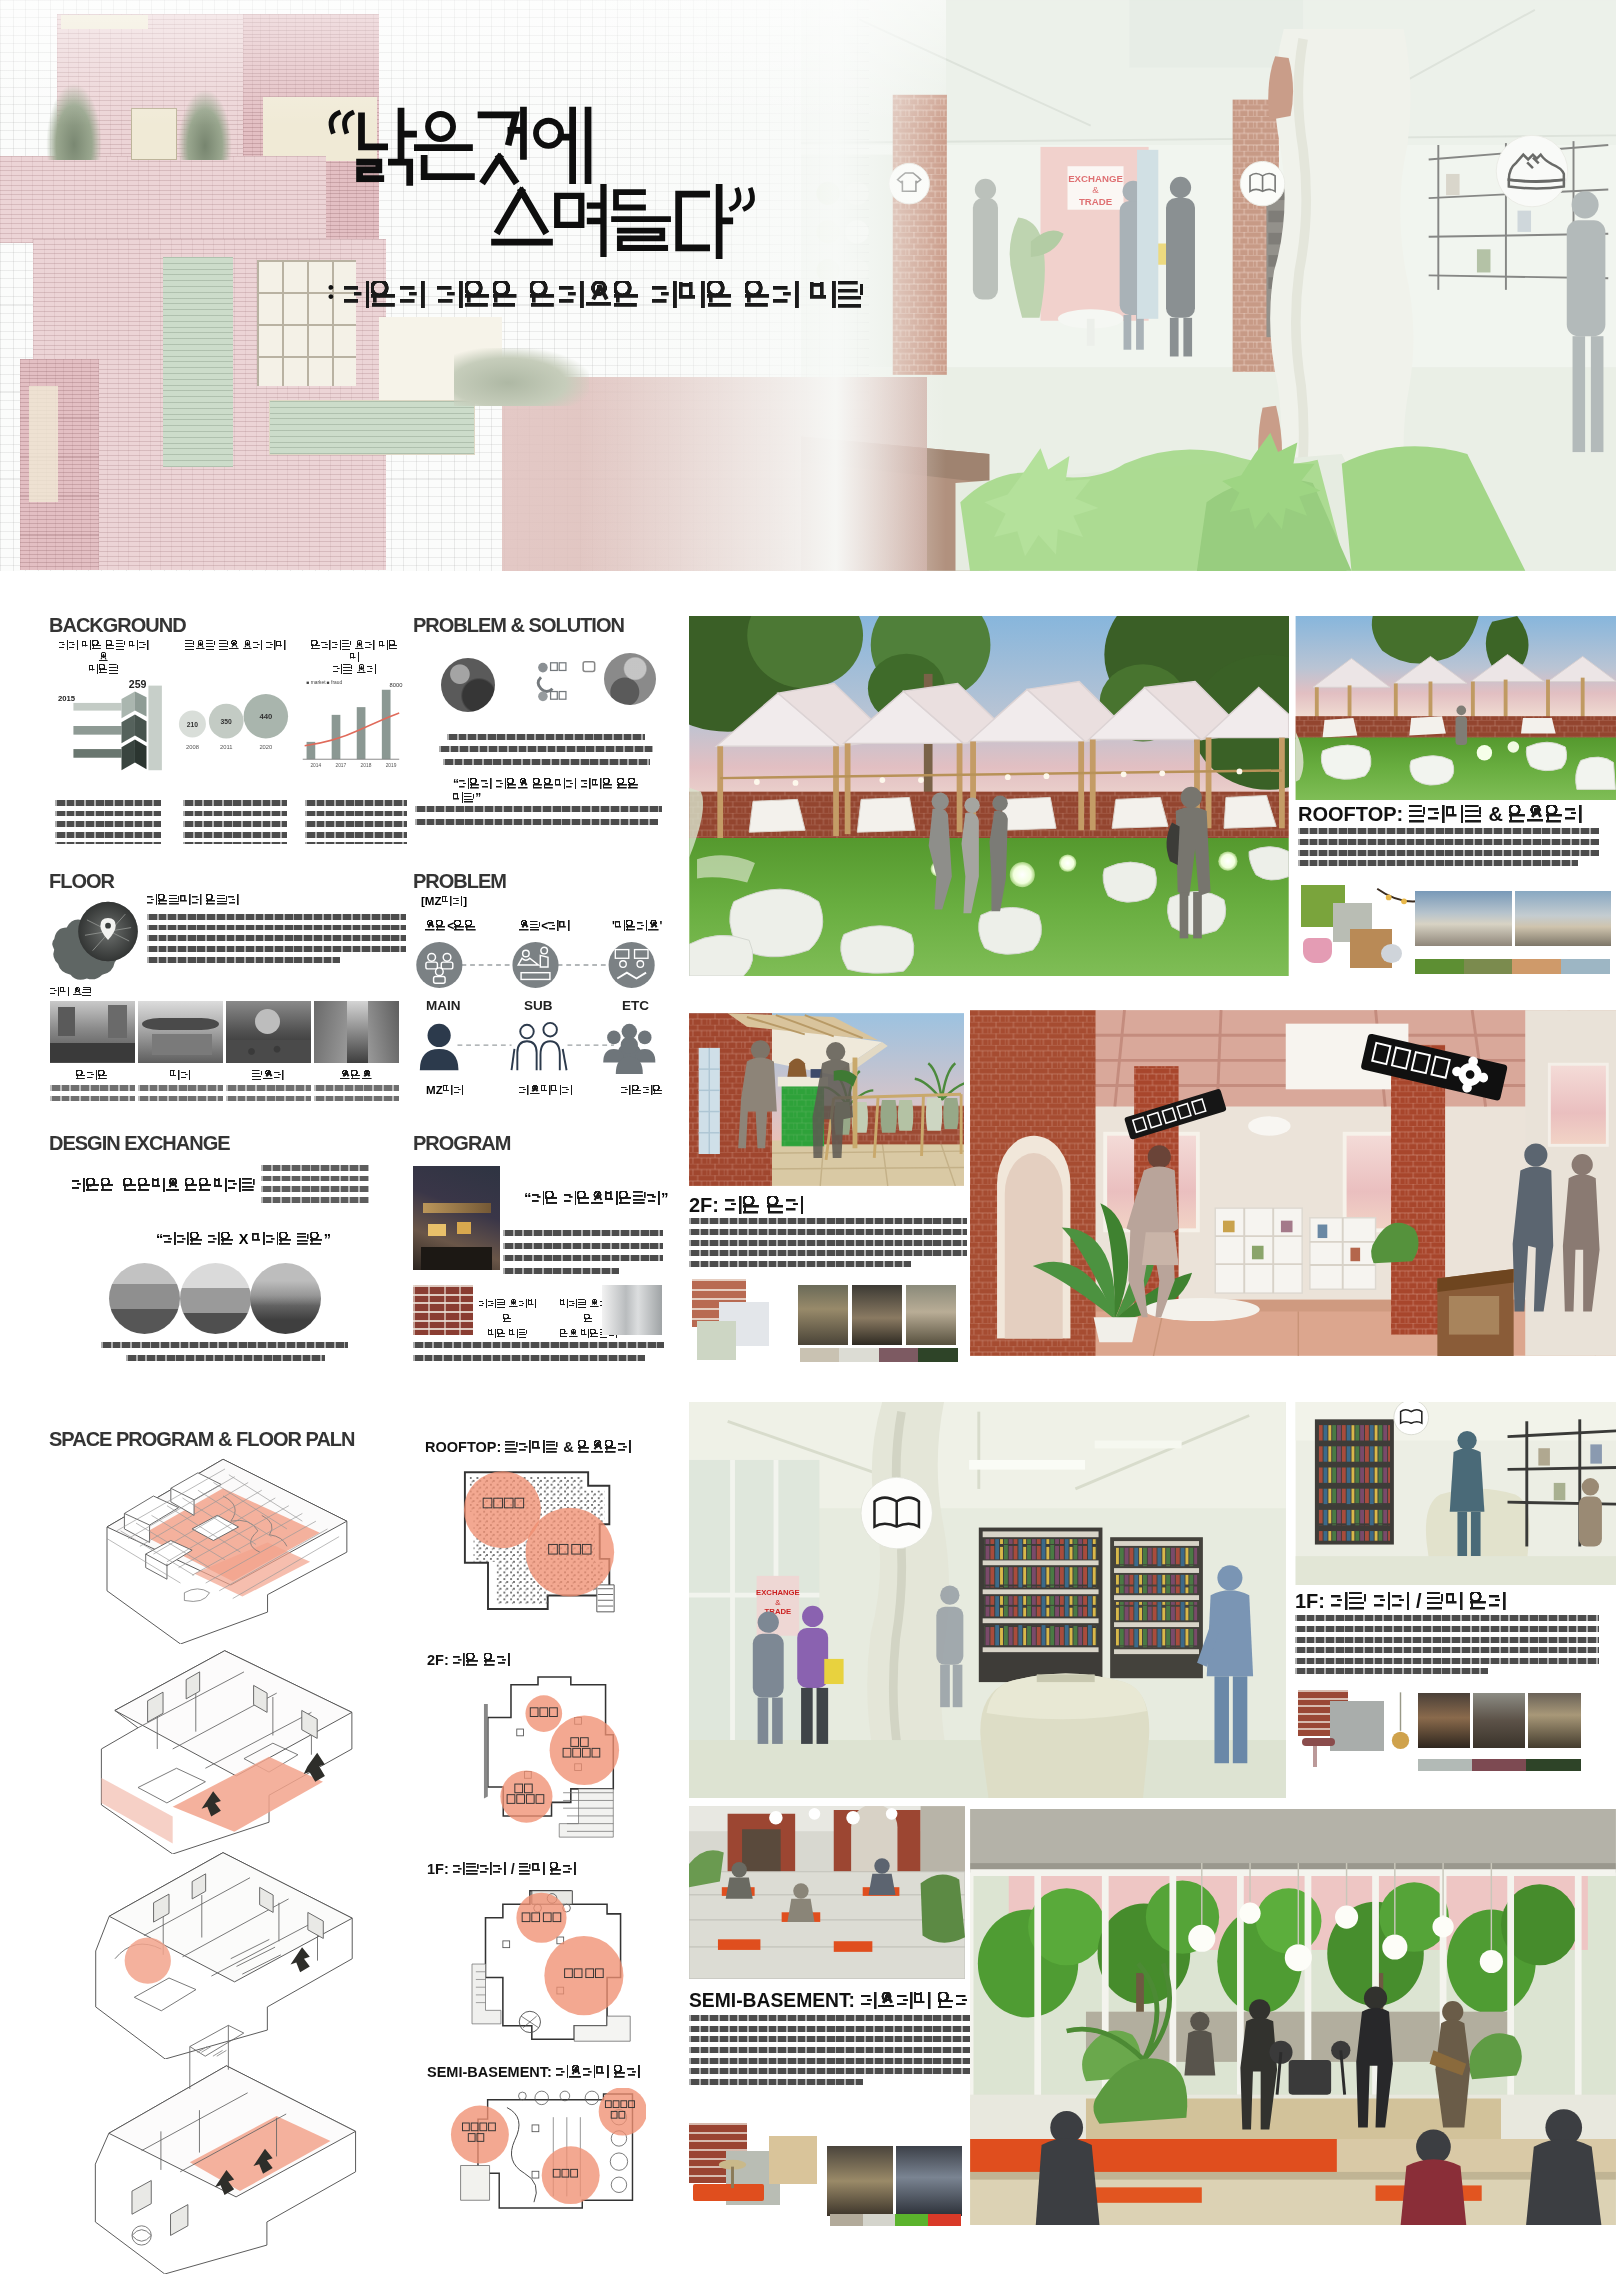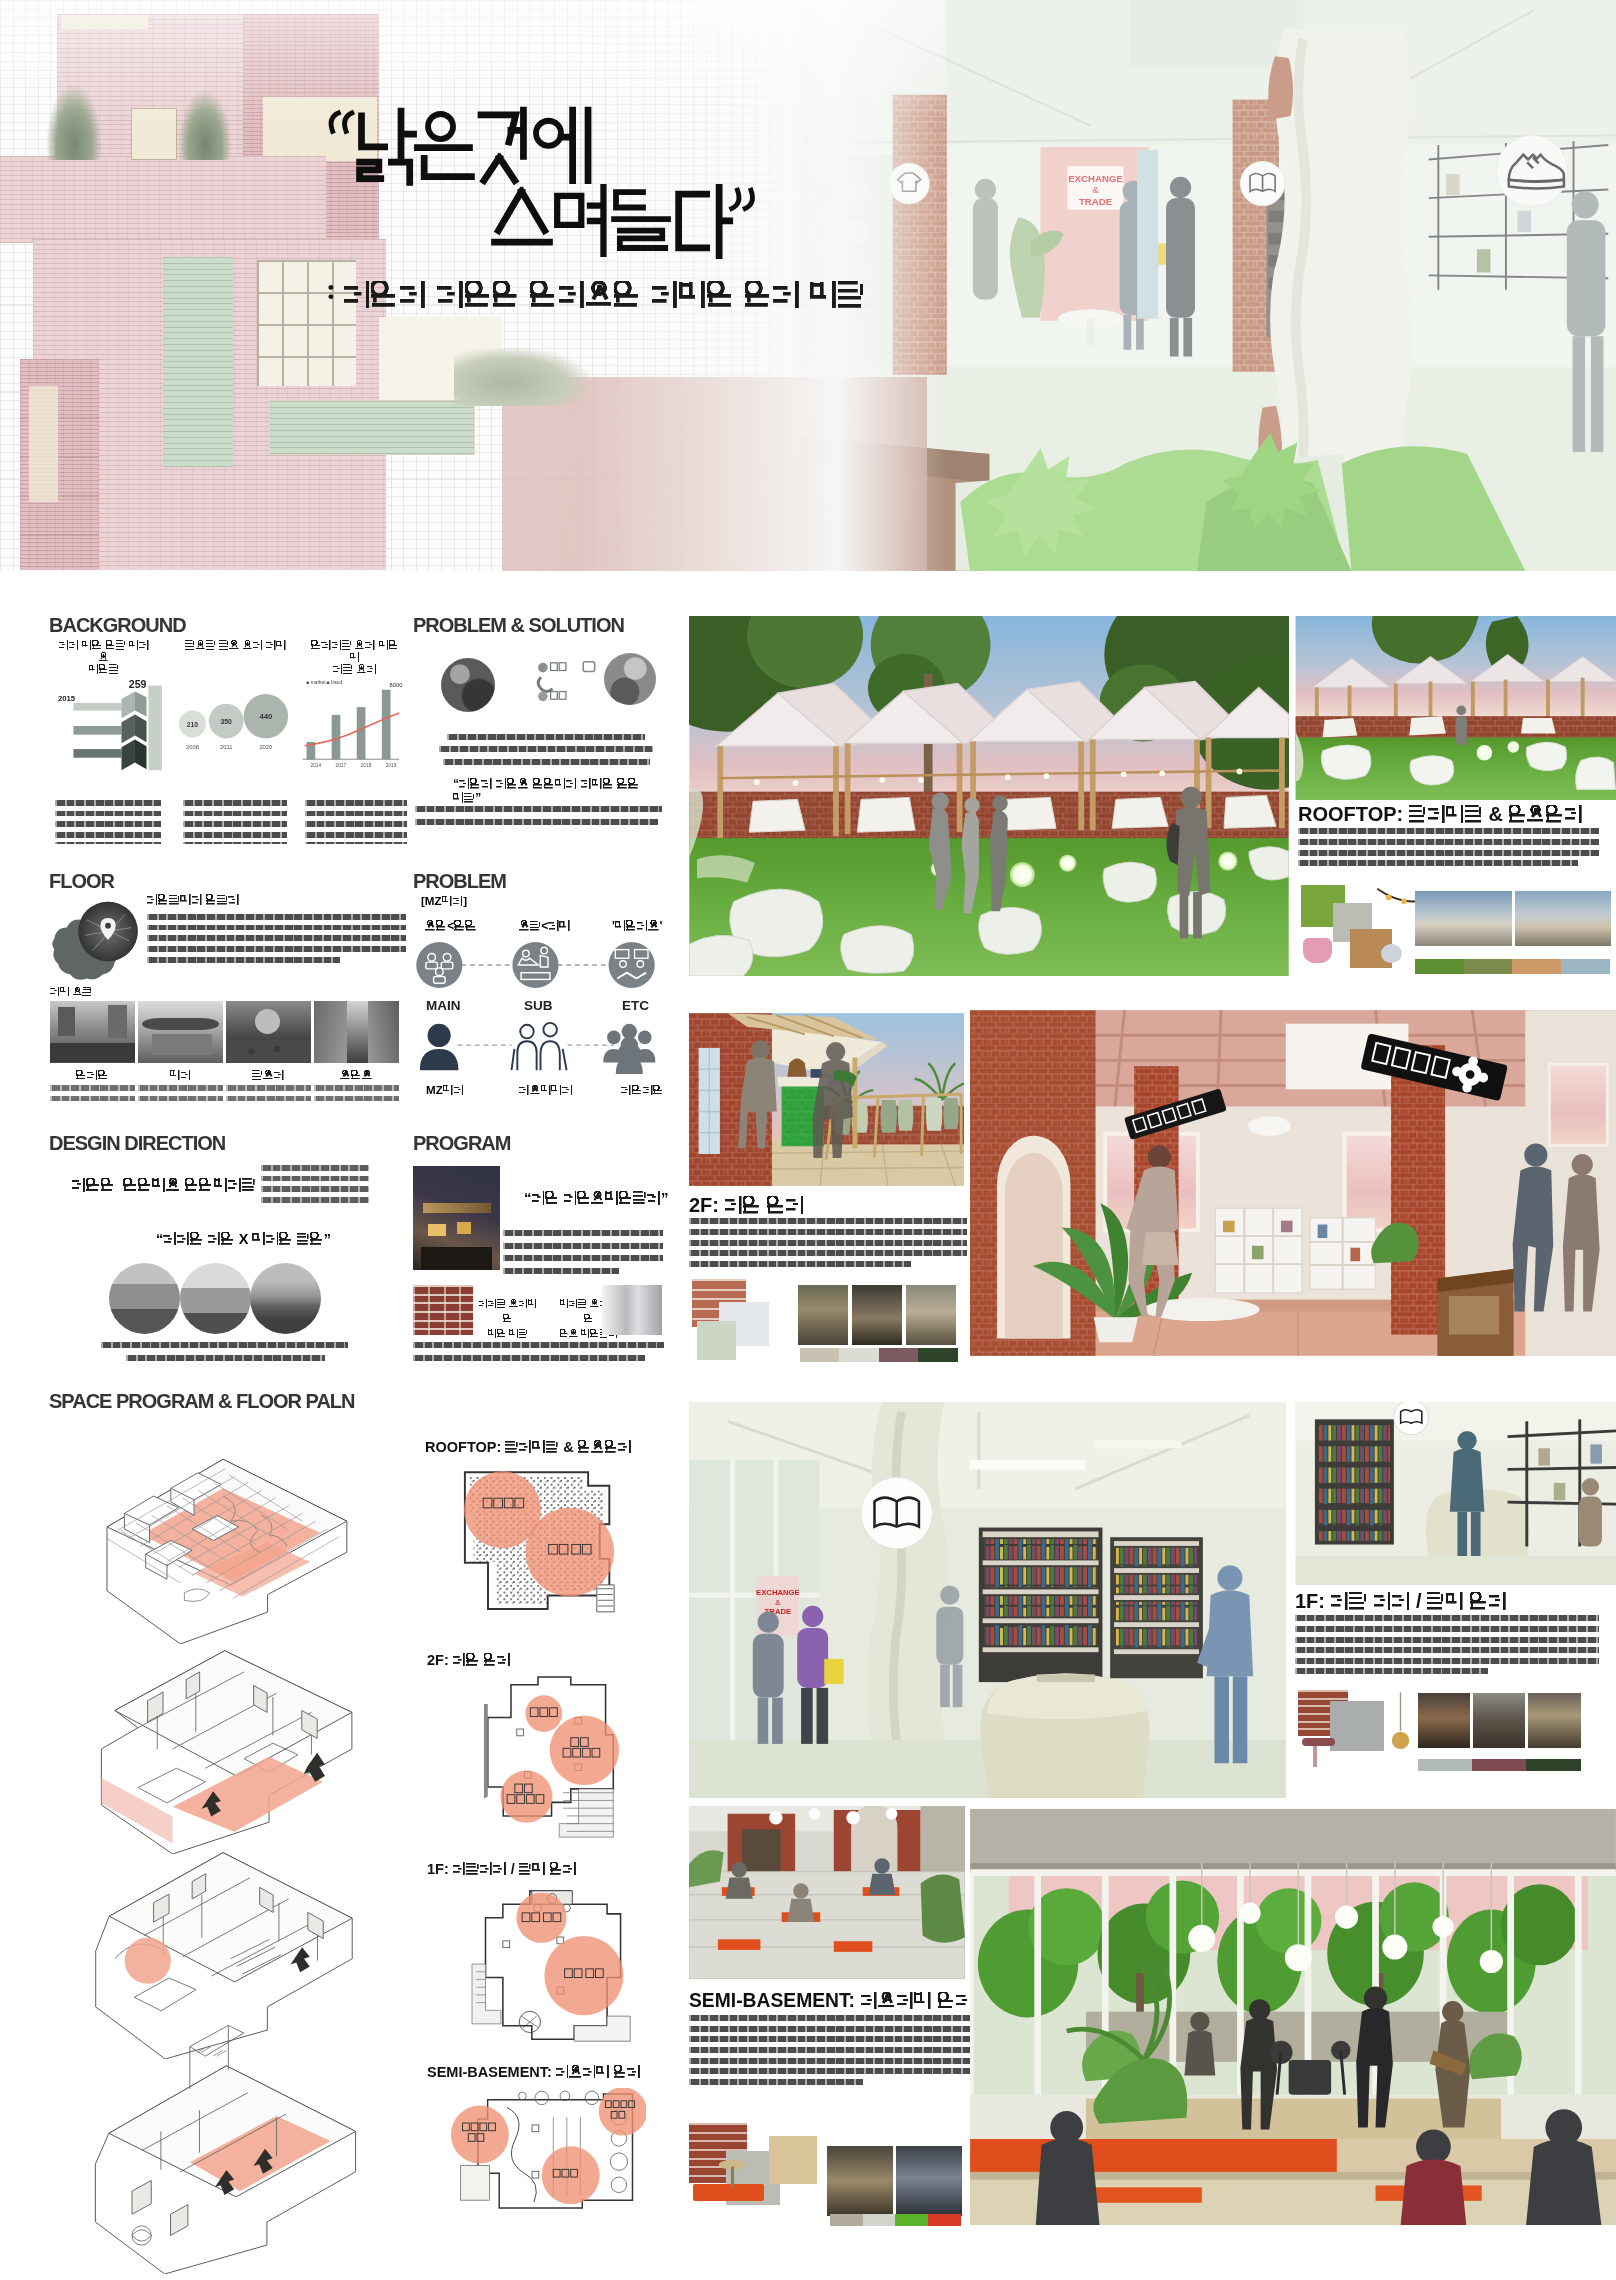--- a/index.html
+++ b/index.html
@@ -364,36 +364,36 @@
 
 <div class="abs" style="left:50px;top:1068px;width:85px;font-size:11.6px;text-align:center;font-weight:bold"><span class="k ka"></span><span class="k kb"></span><span class="k ka"></span></div>
 <div class="abs" style="left:138px;top:1068px;width:85px;font-size:11.6px;text-align:center;font-weight:bold"><span class="k kc"></span><span class="k kb"></span></div>
 <div class="abs" style="left:226px;top:1068px;width:85px;font-size:11.6px;text-align:center;font-weight:bold"><span class="k kd"></span><span class="k ke"></span><span class="k kb"></span></div>
 <div class="abs" style="left:314px;top:1068px;width:85px;font-size:11.6px;text-align:center;font-weight:bold"><span class="k ke"></span><span class="k ka"></span><span class="k ke"></span></div>
 <div class="abs tx" style="left:50px;top:1085px;width:85px;height:19.3px;opacity:.8"></div>
 <div class="abs tx" style="left:138px;top:1085px;width:85px;height:19.3px;opacity:.8"></div>
 <div class="abs tx" style="left:226px;top:1085px;width:85px;height:19.3px;opacity:.8"></div>
 <div class="abs tx" style="left:314px;top:1085px;width:85px;height:19.3px;opacity:.8"></div>
 
-<div class="abs hd" style="left:49px;top:1132px;font-size:20px">DESGIN DIRECTION</div>
+<div class="abs hd" style="left:49px;top:1132px;font-size:20px">DESGIN EXCHANGE</div>
 
 <div class="abs" style="left:72px;top:1176px;font-size:15.4px;font-weight:bold"><span class="k kb"></span><span class="k ka"></span><span class="k ka"></span>&nbsp; <span class="k ka"></span><span class="k ka"></span><span class="k kc"></span><span class="k ke"></span> <span class="k ka"></span><span class="k ka"></span><span class="k kc"></span><span class="k kb"></span><span class="k kd"></span></div>
 
 <div class="abs tx" style="left:261px;top:1165px;width:108px;height:39px;opacity:.9"></div>
 
 <div class="abs" style="left:156px;top:1231px;font-size:14.5px;font-weight:bold">“<span class="k kb"></span><span class="k kb"></span><span class="k ka"></span> <span class="k kb"></span><span class="k ka"></span> X <span class="k kc"></span><span class="k kb"></span><span class="k ka"></span> <span class="k kd"></span><span class="k ka"></span>”</div>
 
 <div class="abs" style="left:109px;top:1263px;width:71px;height:71px;border-radius:50%;background:linear-gradient(180deg,#c2c2c2 0 30%,#8f8f8f 30% 65%,#565656 65% 100%)"></div>
 <div class="abs" style="left:180px;top:1263px;width:71px;height:71px;border-radius:50%;background:linear-gradient(180deg,#dadada 0 35%,#9a9a9a 35% 70%,#4f4f4f 70% 100%)"></div>
 <div class="abs" style="left:250px;top:1263px;width:71px;height:71px;border-radius:50%;background:#7d7d7d;background-image:linear-gradient(180deg,#bdbdbd 25%,transparent 60%),linear-gradient(0deg,#3f3f3f 20%,transparent 55%)"></div>
 
 <div class="abs tx" style="left:101px;top:1342px;width:247px;height:7.7px"></div>
 <div class="abs tx" style="left:126px;top:1355px;width:199px;height:7.7px"></div>
 
-<div class="abs hd" style="left:49px;top:1390px;font-size:20px">SPACE PROGRAM &amp; FLOOR PALN</div>
+<div class="abs hd" style="left:49px;top:1428px;font-size:20px">SPACE PROGRAM &amp; FLOOR PALN</div>
 
 <div class="abs hd" style="left:413px;top:614px;font-size:20px">PROBLEM &amp; SOLUTION</div>
 
 <div class="abs" style="left:441px;top:658px;width:54px;height:54px;border-radius:50%;background:#5a5a5a;background-image:radial-gradient(circle at 35% 30%,rgba(255,255,255,.45) 0 18%,transparent 20%),radial-gradient(circle at 70% 70%,rgba(0,0,0,.4) 0 30%,transparent 34%)"></div>
 
 <svg class="abs" style="left:529px;top:658px" width="93" height="46" viewBox="0 0 96 48">
  <circle cx="14" cy="10" r="5" fill="#8a8f93"></circle>
       <rect x="22" y="5" width="7" height="8" fill="none" stroke="#74797d" stroke-width="1.3"></rect>
       <rect x="31" y="5" width="7" height="8" fill="none" stroke="#74797d" stroke-width="1.3"></rect>
  <path d="M12,20 q-6,6 0,12 q6,6 12,0" fill="none" stroke="#74797d" stroke-width="3"></path>

